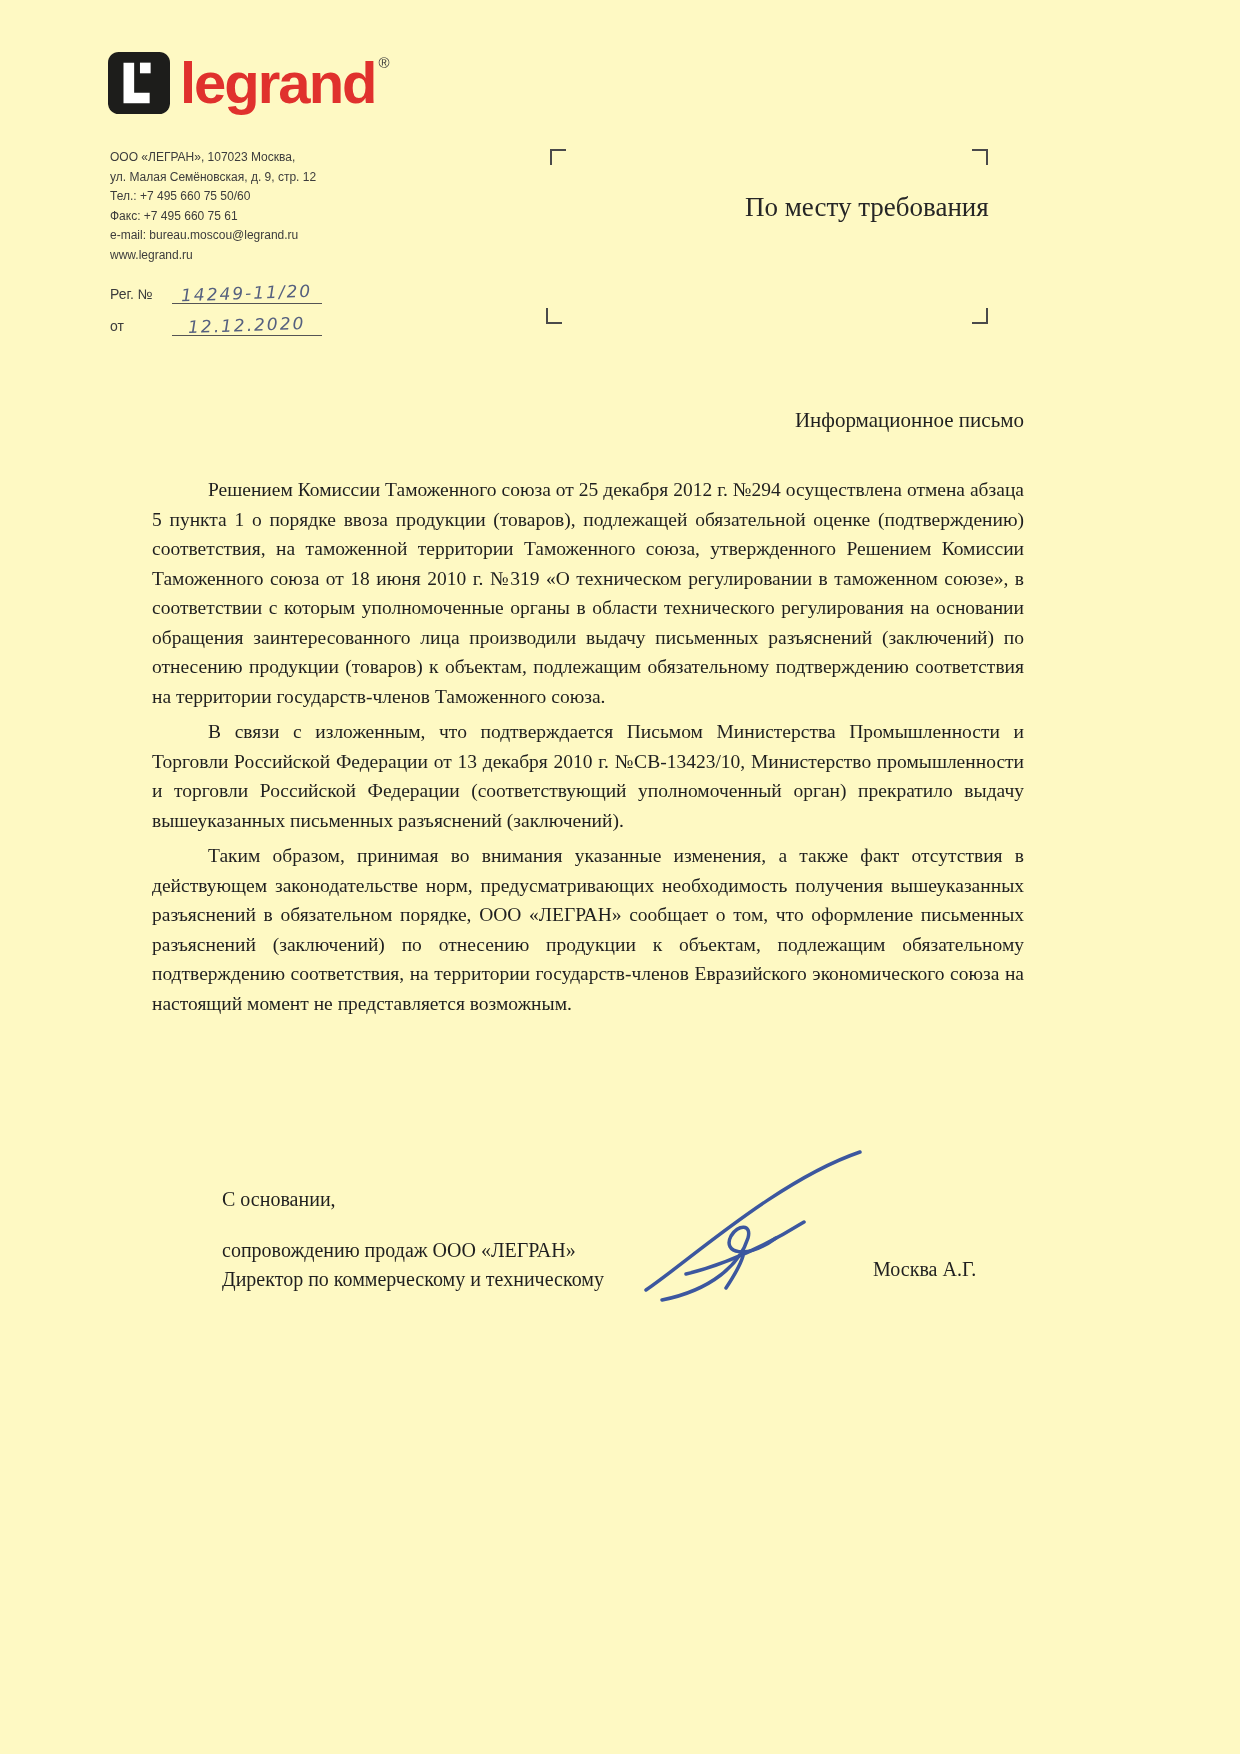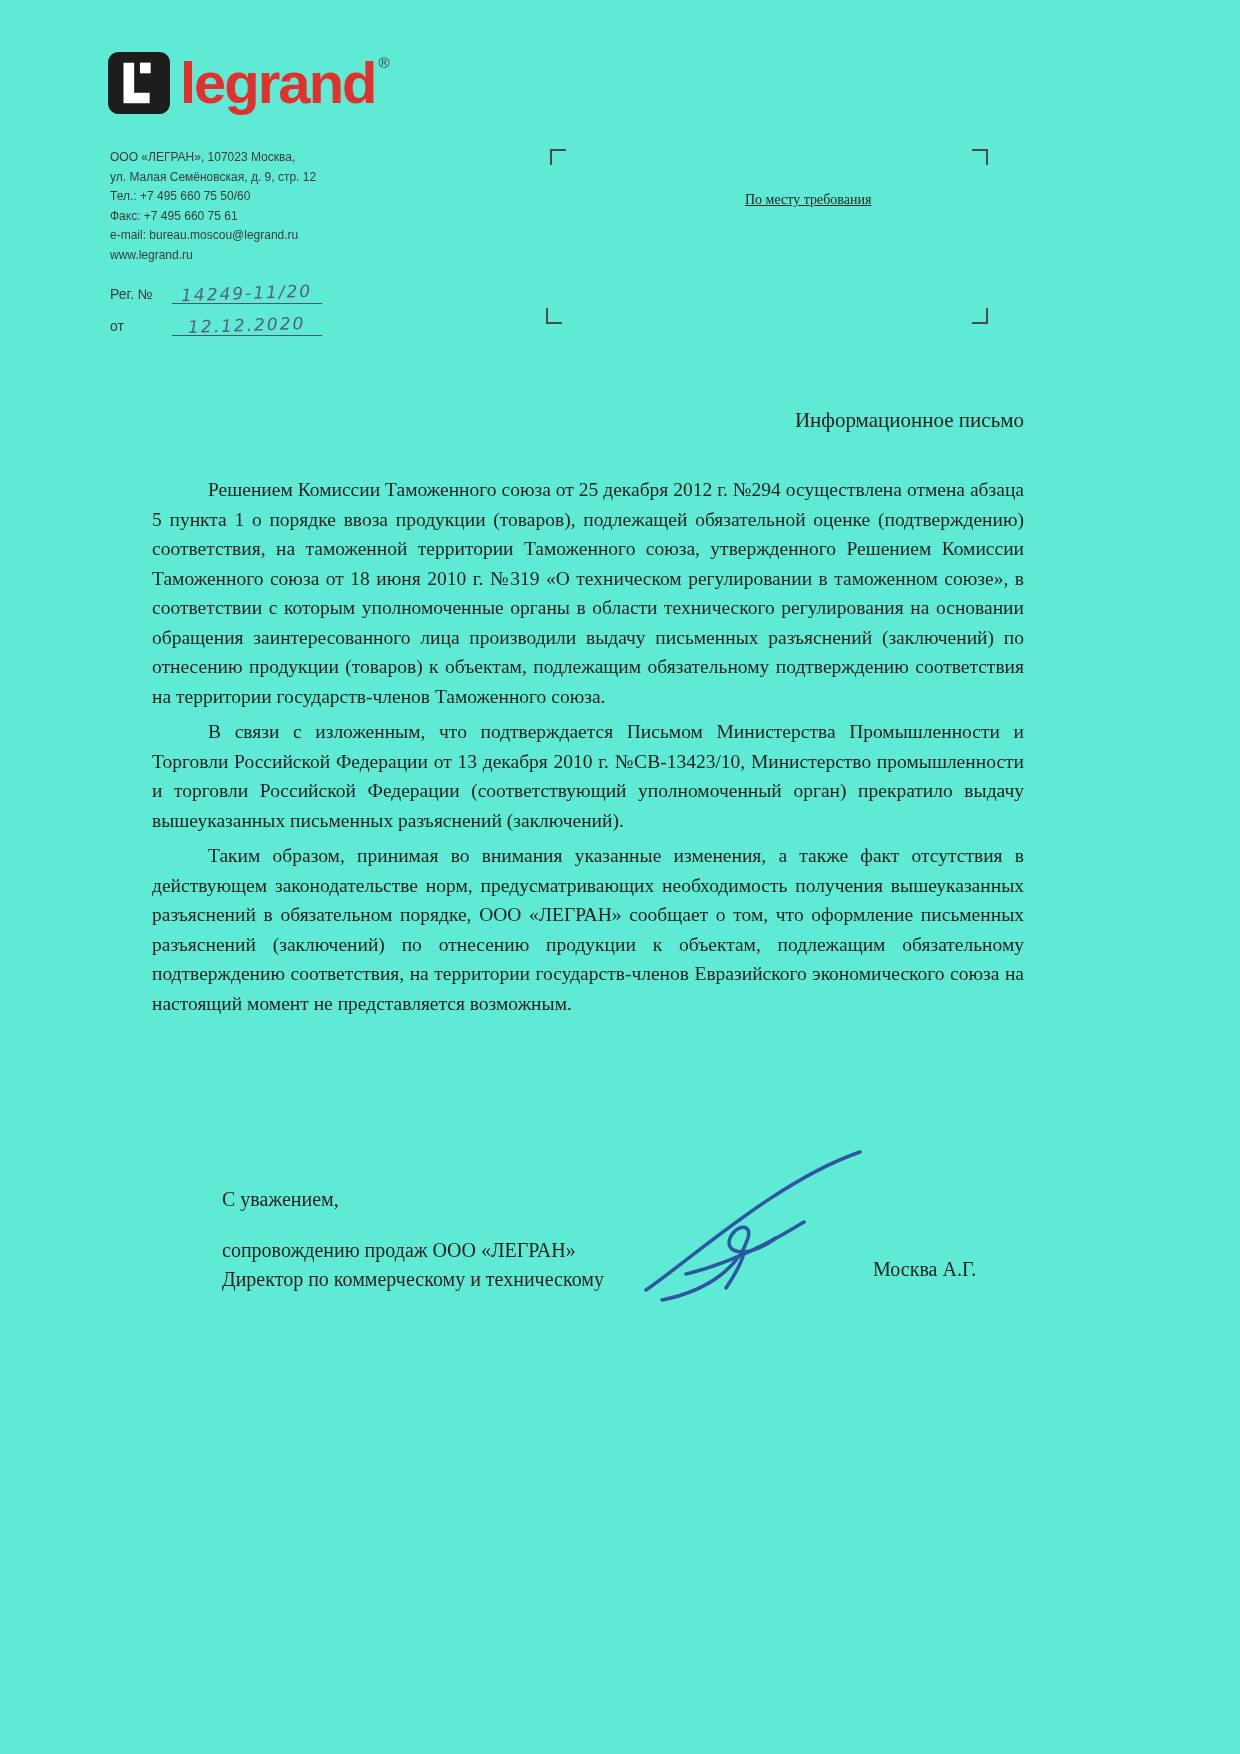--- a/index.html
+++ b/index.html
@@ -5,21 +5,21 @@
   html, body {
     margin: 0;
     padding: 0;
     background: #e8e8e8;
   }
   .page {
     position: relative;
     width: 1240px;
     height: 1754px;
     margin: 0 auto;
-    background: #5eead4;
+    background: #fef9c3;
     font-family: "Liberation Serif", serif;
     color: #222222;
     overflow: hidden;
   }
 
   
   .logo {
     position: absolute;
     left: 108px;
     top: 52px;
@@ -58,23 +58,22 @@
     line-height: 19.5px;
     color: #3c3c3c;
   }
   .company-info div { white-space: nowrap; }
 
   
   .recipient {
     position: absolute;
     left: 745px;
     top: 192px;
-    font-size: 14px;
+    font-size: 27px;
     color: #262626;
-    text-decoration: underline;
   }
 
   
   .corner {
     position: absolute;
     width: 14px;
     height: 14px;
   }
   .corner.tl { left: 550px; top: 149px; border-top: 2px solid #4a4a4a; border-left: 2px solid #4a4a4a; }
   .corner.tr { left: 972px; top: 149px; border-top: 2px solid #4a4a4a; border-right: 2px solid #4a4a4a; }
@@ -218,21 +217,21 @@
     </div>
   </div>
 
   <div class="letter-body">
     <h1 class="letter-title">Информационное письмо</h1>
     <p class="letter-paragraph">Решением Комиссии Таможенного союза от 25 декабря 2012 г. №294 осуществлена отмена абзаца 5 пункта 1 о порядке ввоза продукции (товаров), подлежащей обязательной оценке (подтверждению) соответствия, на таможенной территории Таможенного союза, утвержденного Решением Комиссии Таможенного союза от 18 июня 2010 г. №319 «О техническом регулировании в таможенном союзе», в соответствии с которым уполномоченные органы в области технического регулирования на основании обращения заинтересованного лица производили выдачу письменных разъяснений (заключений) по отнесению продукции (товаров) к объектам, подлежащим обязательному подтверждению соответствия на территории государств-членов Таможенного союза.</p>
     <p class="letter-paragraph">В связи с изложенным, что подтверждается Письмом Министерства Промышленности и Торговли Российской Федерации от 13 декабря 2010 г. №СВ-13423/10, Министерство промышленности и торговли Российской Федерации (соответствующий уполномоченный орган) прекратило выдачу вышеуказанных письменных разъяснений (заключений).</p>
     <p class="letter-paragraph">Таким образом, принимая во внимания указанные изменения, а также факт отсутствия в действующем законодательстве норм, предусматривающих необходимость получения вышеуказанных разъяснений в обязательном порядке, ООО «ЛЕГРАН» сообщает о том, что оформление письменных разъяснений (заключений) по отнесению продукции к объектам, подлежащим обязательному подтверждению соответствия, на территории государств-членов Евразийского экономического союза на настоящий момент не представляется возможным.</p>
   </div>
 
-  <div class="closing">С уважением,</div>
+  <div class="closing">С основании,</div>
 
   <div class="signer-position">
     <span>сопровождению продаж ООО «ЛЕГРАН»</span>
     <span>Директор по коммерческому и техническому</span>
   </div>
 
   <svg class="signature-image" viewBox="0 0 250 175" xmlns="http://www.w3.org/2000/svg">
     <g fill="none" stroke="#2c4a9c" stroke-width="3.5" stroke-linecap="round" opacity="0.92">
       <path d="M 18 152 C 62 122, 150 42, 232 14"></path>
       <path d="M 34 162 C 84 152, 112 126, 120 100 C 124 86, 110 86, 103 98 C 94 115, 118 122, 148 100"></path>

